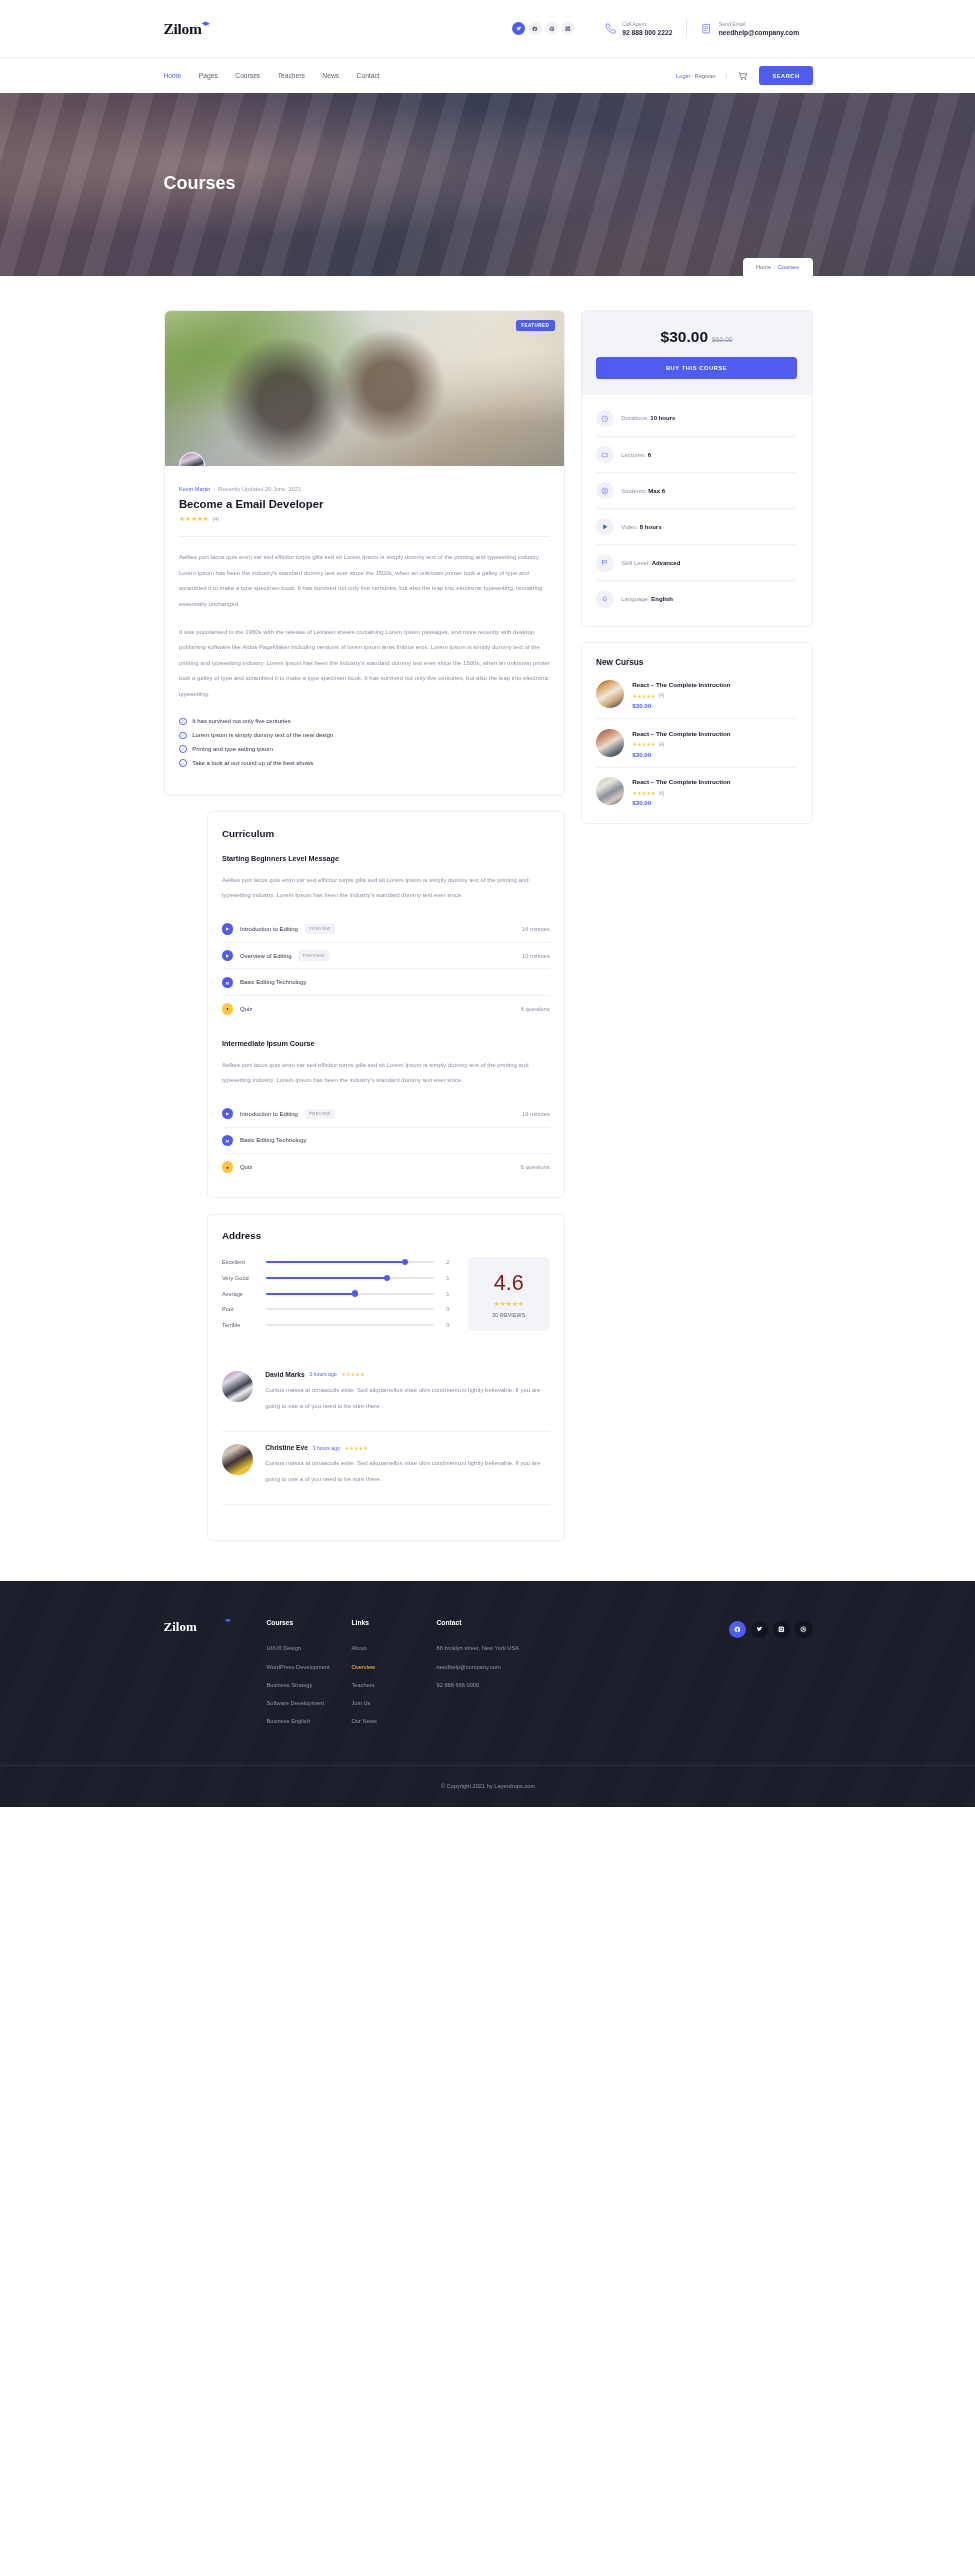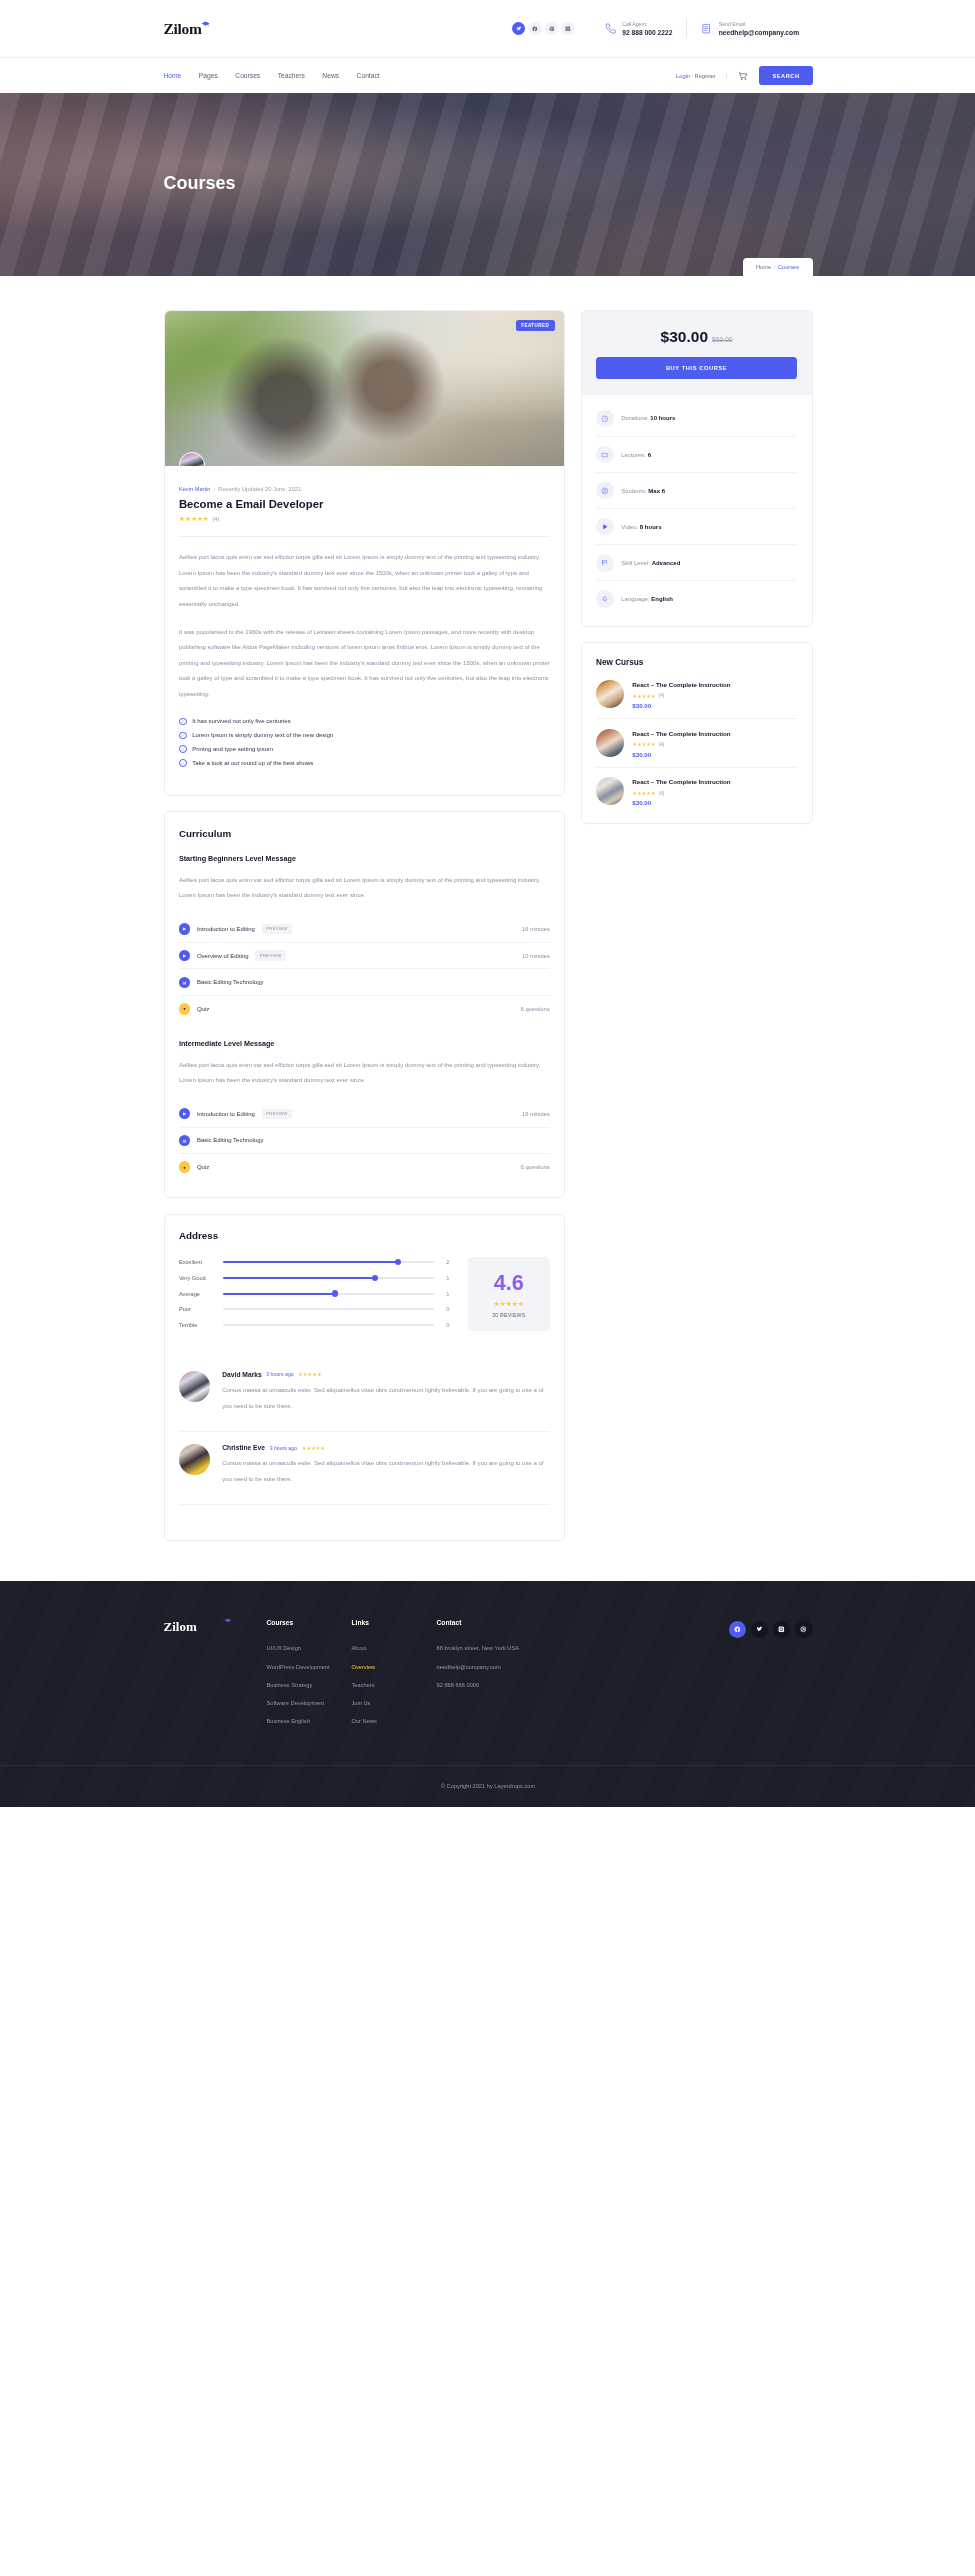--- a/index.html
+++ b/index.html
@@ -100,21 +100,21 @@
   .rate-count { font-size: 5.7px; color: #9a9db0; }
   .hr { height: 0.5px; background: #edeef3; margin: 13.4px 0; }
   .para { font-size: 6px; line-height: 15.5px; color: #8b8fa3; margin-bottom: 12.4px; }
   .check-list { list-style: none; }
   .check-list li { display: flex; align-items: center; gap: 5.7px; font-size: 6px;
     color: #30344a; padding: 3.1px 0; }
   .chk { width: 7.7px; height: 7.7px; border-radius: 50%; border: 0.7px solid #4e5cf0; color: #4e5cf0;
          display: flex; align-items: center; justify-content: center; font-size: 4.1px; flex: 0 0 auto;}
 
   
-  .sec-pad { padding: 15.5px 14.4px 17.5px; }
+  .sec-pad { padding: 15.5px 14.4px 17.5px; margin-left: 43px; }
   .sec-title { font-size: 9.8px; font-weight: bold; color: #14172a; margin-bottom: 15.5px; }
   .sub-title { font-size: 7.2px; font-weight: bold; color: #14172a; margin-bottom: 9.3px; }
   .cur-row { display: flex; align-items: center; padding: 7.2px 0; border-bottom: 0.5px solid #f0f0f5; }
   .cur-row:last-child { border-bottom: none; }
   .cur-ico { width: 11.3px; height: 11.3px; border-radius: 50%; display: flex; align-items: center;
     justify-content: center; color: #fff; font-size: 4.1px; margin-right: 6.7px; flex: 0 0 auto; }
   .cur-ico.play { background: #4e5cf0; }
   .cur-ico.doc { background: #4e5cf0; }
   .cur-ico.quiz { background: #ffc73f; color: #1c2035; }
   .cur-name { font-size: 6px; color: #30344a; }
@@ -126,21 +126,21 @@
   
   .rev-top { display: flex; gap: 18.5px; align-items: flex-start; margin-bottom: 20.6px; }
   .bars { flex: 1; padding-top: 2.1px; }
   .bar-row { display: flex; align-items: center; gap: 7.2px; margin-bottom: 9.8px; }
   .bar-lab { width: 37px; font-size: 5.7px; color: #5b5f72; }
   .bar-track { flex: 1; height: 2.1px; background: #e6e7ee; border-radius: 1.5px; position: relative; }
   .bar-fill { position: absolute; left: 0; top: 0; height: 2.1px; background: #4e5cf0; border-radius: 1.5px; }
   .bar-knob { position: absolute; top: -2.1px; width: 6.2px; height: 6.2px; border-radius: 50%; background: #4e5cf0; }
   .bar-val { width: 8.2px; text-align: right; font-size: 5.7px; color: #8b8fa3; }
   .avg-box { width: 82px; background: #f3f4f8; border-radius: 4.6px; padding: 15.5px 0 12.4px; text-align: center; }
-  .avg-num { font-size: 21.6px; color: #8b5cf6; line-height: 1; font-weight: 700; }
+  .avg-num { font-size: 21.6px; color: #7f1d1d; line-height: 1; font-weight: 400; }
   .avg-stars { color: #ffc73f; font-size: 6.7px; margin: 5.7px 0 4.6px; }
   .avg-cnt { font-size: 5.2px; color: #5b5f72; letter-spacing: 0.2px; }
 
   .review { display: flex; gap: 12.4px; padding: 12.4px 0 16.5px; border-bottom: 0.5px solid #f0f0f5; }
   .review:last-of-type { border-bottom: none; }
   .rev-av { width: 31px; height: 31px; border-radius: 50%; flex: 0 0 auto; overflow: hidden; }
   .rev-av.a { background: linear-gradient(150deg,#b06a9e 0%,#ded8e6 28%,#3f4451 55%,#ededf0 68%,#24262e 100%); }
   .rev-av.b { background: linear-gradient(150deg,#9a9aa6 0%,#d8c7b8 25%,#3a3238 50%,#f0c437 78%,#c9a62f 100%); }
   .rev-head { display: flex; align-items: center; gap: 4.6px; margin-bottom: 5.2px; }
   .rev-name { font-size: 6.7px; font-weight: bold; color: #14172a; }
@@ -385,21 +385,21 @@
           <div class="cur-row">
             <span class="cur-ico quiz">●</span>
             <span class="cur-name">Quiz</span>
             <span class="cur-meta">6 questions</span>
           </div>
         </div>
 
         <div class="group-gap"></div>
 
         <div>
-          <div class="sub-title">Intermediate Level Message</div>
+          <div class="sub-title">Intermediate Ipsum Course</div>
           <p class="para">Aelltes port lacus quis enim var sed efficitur turpis gilla sed sit Lorem Ipsum is simply dummy text of the printing and typesetting industry. Lorem Ipsum has been the industry's standard dummy text ever since.</p>
           <div class="cur-row">
             <span class="cur-ico play">▶</span>
             <span class="cur-name">Introduction to Editing</span>
             <span class="pill">PREVIEW</span>
             <span class="cur-meta">16 minutes</span>
           </div>
           <div class="cur-row">
             <span class="cur-ico doc">▤</span>
             <span class="cur-name">Basic Editing Technology</span>

